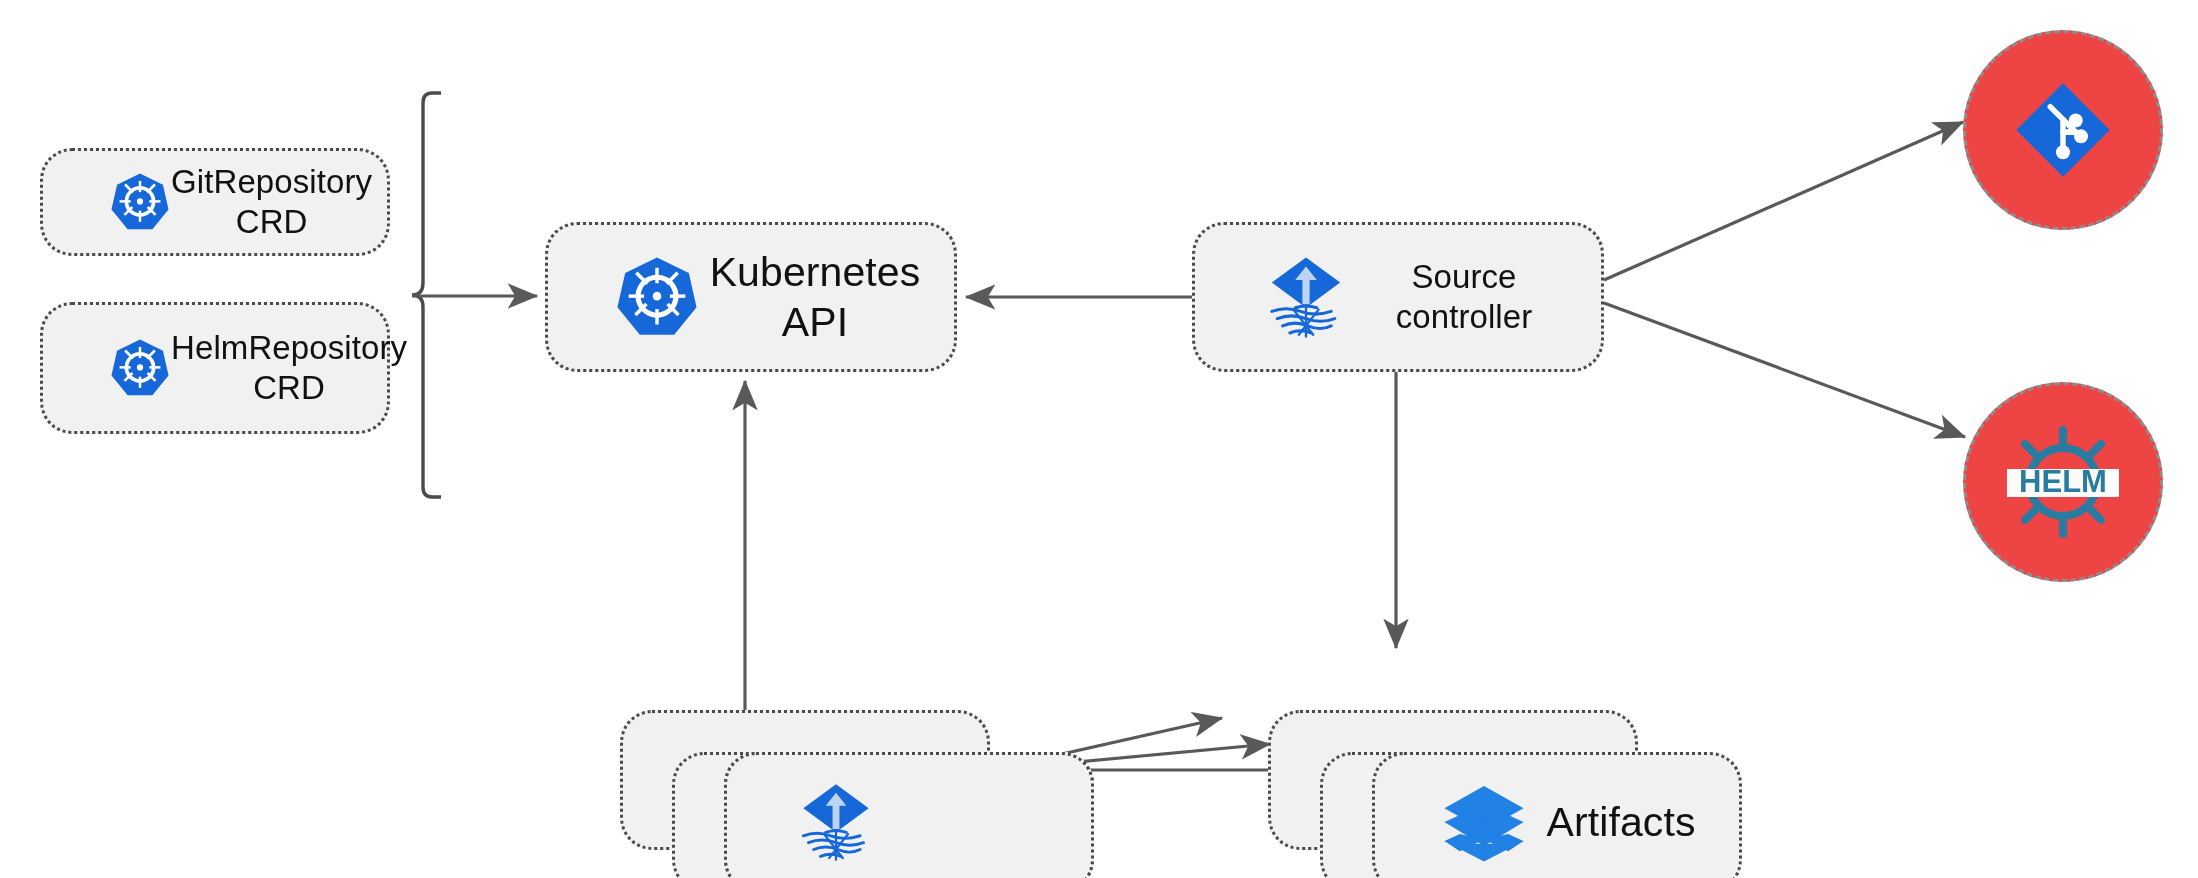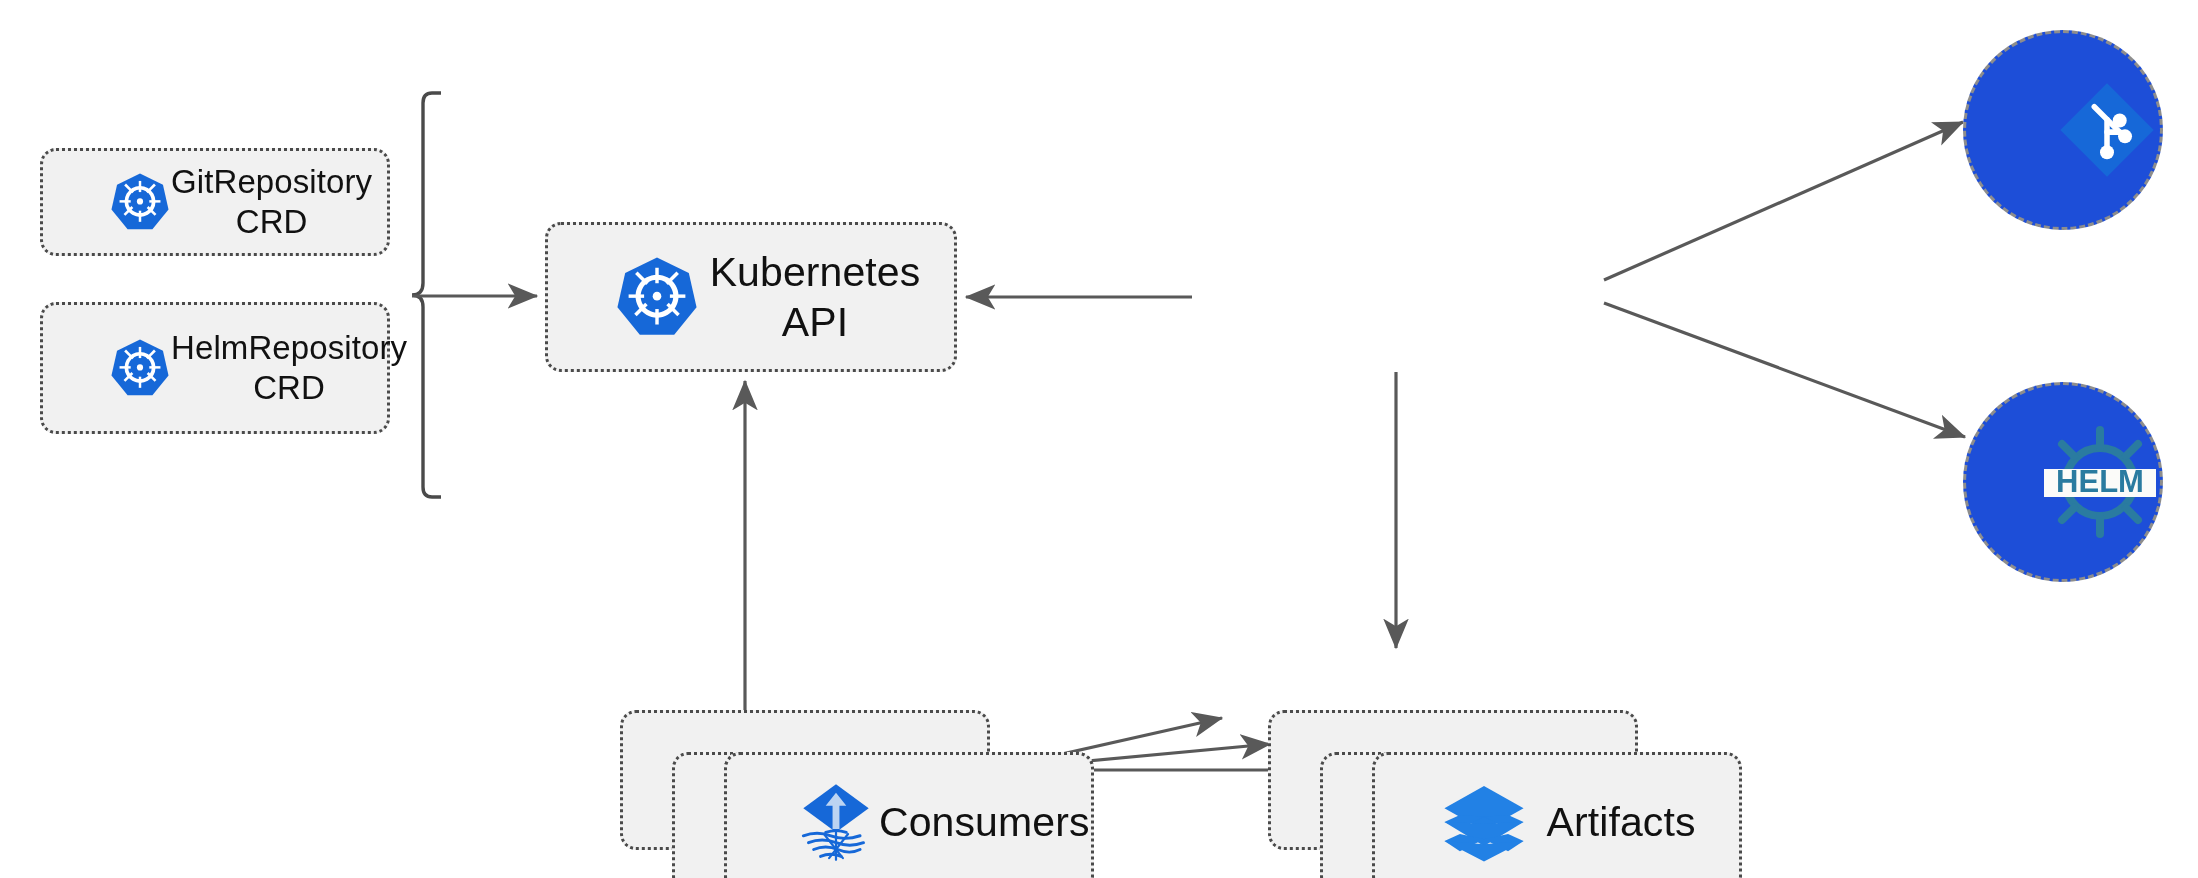--- a/index.html
+++ b/index.html
@@ -16,21 +16,21 @@
     height: 878px;
     background: #ffffff;
     overflow: hidden;
   }
   
   .node {
     position: absolute;
     box-sizing: border-box;
     background: #f1f1f1;
     border: 3px dotted #4a4a4a;
-    border-radius: 16px;
+    border-radius: 32px;
     display: flex;
     align-items: center;
     justify-content: flex-end;
     padding-left: 48px;
   }
   .node.ghost {
     background: #f1f1f1;
   }
   .node-inner {
     display: flex;
@@ -57,24 +57,24 @@
     padding-right: 6px;
   }
   .node-label.two-line { font-size: 33px; }
 
   
   .circle-node {
     position: absolute;
     box-sizing: border-box;
     border: 3px dashed #8d8d8d;
     border-radius: 50%;
-    background: #1d4ed8;
-    display: flex;
-    align-items: center;
-    justify-content: flex-end;
+    background: #ef4444;
+    display: flex;
+    align-items: center;
+    justify-content: center;
   }
 
   
   #connectors {
     position: absolute;
     left: 0; top: 0;
     width: 2198px;
     height: 878px;
     pointer-events: none;
   }
@@ -176,20 +176,46 @@
             <path d="M75.5,23.2 l-2.9,-2.9 l-12.8,12.8 l2.9,2.9 z"></path>
             <path d="M39.2,59.5 l-2.9,-2.9 l-12.8,12.8 l2.9,2.9 z"></path>
             <path d="M50,24 a25,25 0 1 0 0.1,0 z M50,30 a19,19 0 1 1 -0.1,0 z"></path>
           </g>
         </svg>
       </span>
       <span class="node-label">Kubernetes API</span>
     </div>
   </div>
 
+  <div class="node" style="left:1192px; top:222px; width:412px; height:150px;">
+    <div class="node-inner">
+      <span class="node-icon">
+        <svg width="90" height="90" viewBox="0 0 100 100">
+          <polygon points="50,6 88,34 50,62 12,34" fill="#1668d8"></polygon>
+          <g fill="#bcd4f2">
+            <path d="M50,16 L62,31 L54,31 L54,58 L46,58 L46,31 L38,31 Z"></path>
+          </g>
+          <g stroke="#1668d8" stroke-width="3.4" fill="none" stroke-linecap="round">
+            <path d="M12,66 Q28,60 44,66 Q60,72 78,66"></path>
+            <path d="M18,74 Q34,68 50,74 Q66,80 82,74"></path>
+            <path d="M24,82 Q38,76 52,82 Q66,88 78,82"></path>
+            <path d="M32,90 Q44,85 56,90"></path>
+            <path d="M38,62 Q50,58 62,62"></path>
+          </g>
+          <g stroke="#1668d8" stroke-width="2.6" fill="none" stroke-linecap="round">
+            <path d="M50,60 L50,94"></path>
+            <path d="M36,64 L58,92"></path>
+            <path d="M64,64 L42,92"></path>
+          </g>
+        </svg>
+      </span>
+      <span class="node-label two-line">Source
+controller</span>
+    </div>
+  </div>
 
   <div class="node ghost" style="left:620px; top:710px; width:370px; height:140px;"></div>
   <div class="node ghost" style="left:672px; top:752px; width:370px; height:140px;"></div>
   <div class="node" style="left:724px; top:794px; width:370px; height:140px; top:752px;"></div>
 
   <div class="node ghost" style="left:1268px; top:710px; width:370px; height:140px;"></div>
   <div class="node ghost" style="left:1320px; top:752px; width:370px; height:140px;"></div>
 
   <div class="circle-node" style="left:1963px; top:30px; width:200px; height:200px;">
     <span class="node-icon">
@@ -243,21 +269,20 @@
         <path d="M32,90 Q44,85 56,90"></path>
         <path d="M38,62 Q50,58 62,62"></path>
       </g>
       <g stroke="#1668d8" stroke-width="2.6" fill="none" stroke-linecap="round">
         <path d="M50,60 L50,94"></path>
               <path d="M36,64 L58,92"></path>
               <path d="M64,64 L42,92"></path>
       </g>
           </svg>
         </span>
-        <span class="node-label">Consumers</span>
       </div>
     </div>
     <div class="node" style="left: 1372px; top: 752px; width: 370px; height: 140px; z-index: 5;">
       <div class="node-inner">
         <span class="node-icon">
           <svg width="86" height="86" viewBox="0 0 100 100">
       <polygon points="50,8 96,34 50,60 4,34" fill="#2281e5"></polygon>
       <polygon points="50,44 22,58 4,50 22,42" fill="#2281e5"></polygon>
       <polygon points="50,44 78,58 96,50 78,42" fill="#2281e5"></polygon>
       <polygon points="50,52 96,50 50,78 4,50" fill="#2281e5"></polygon>

